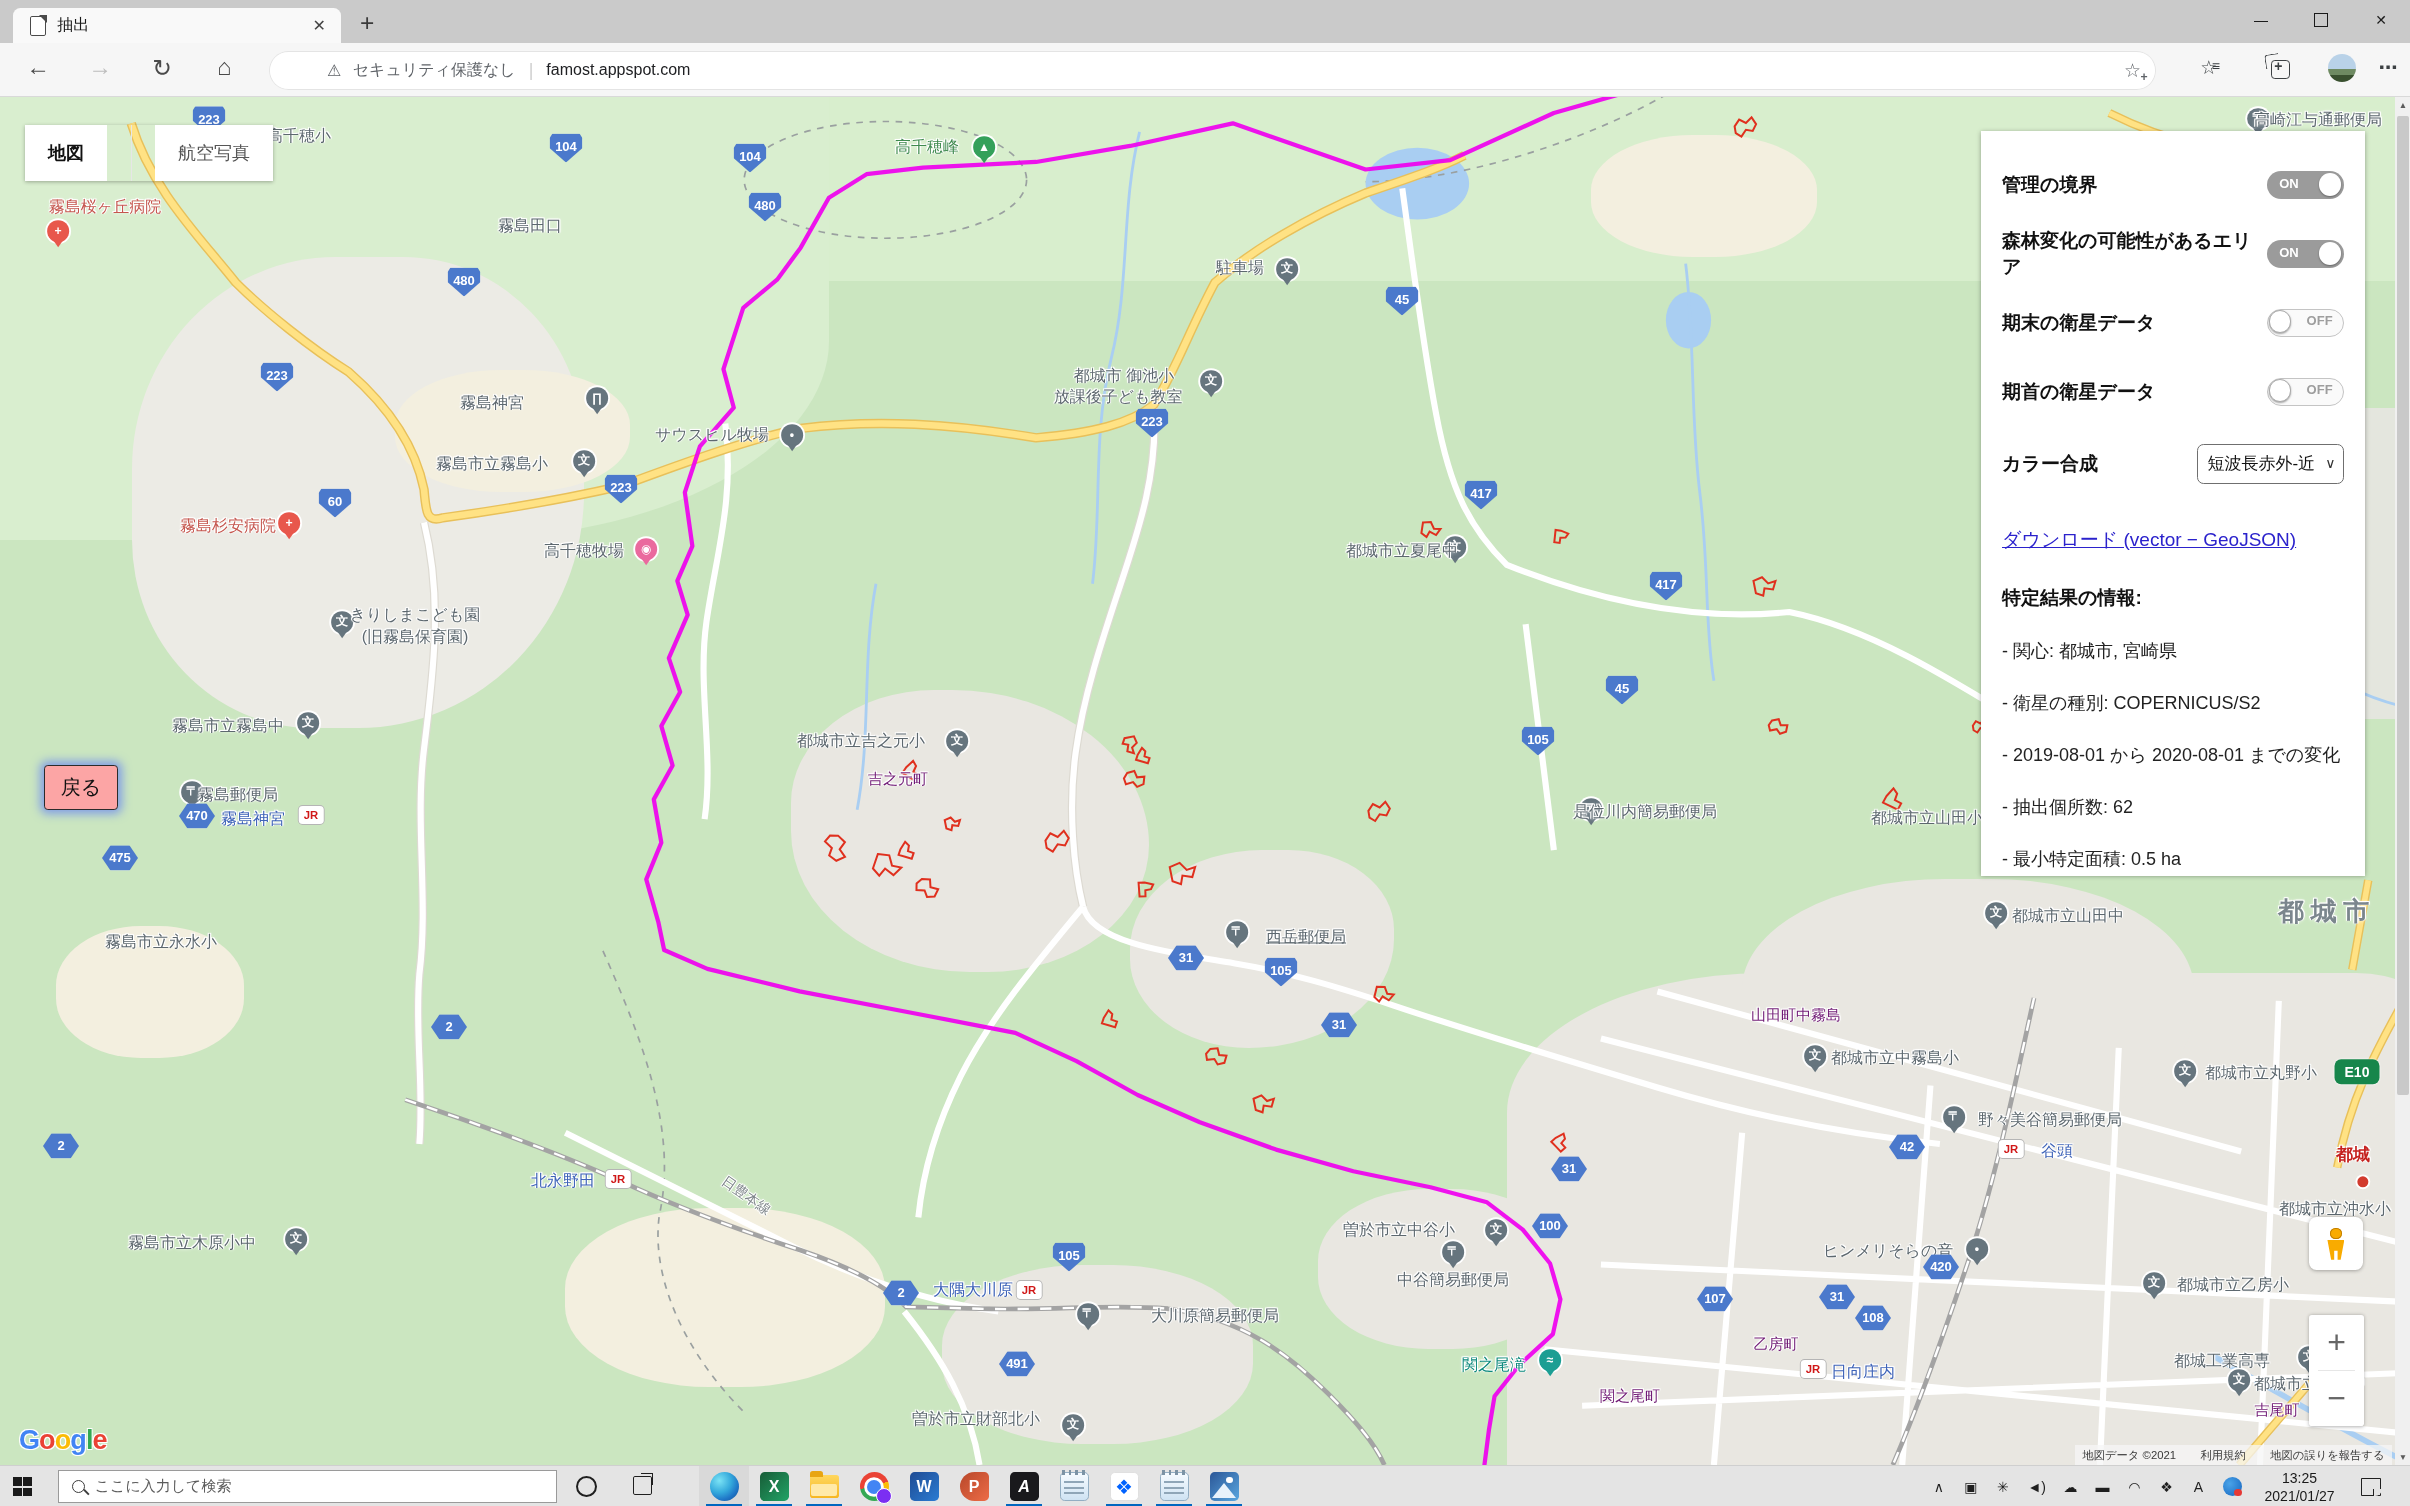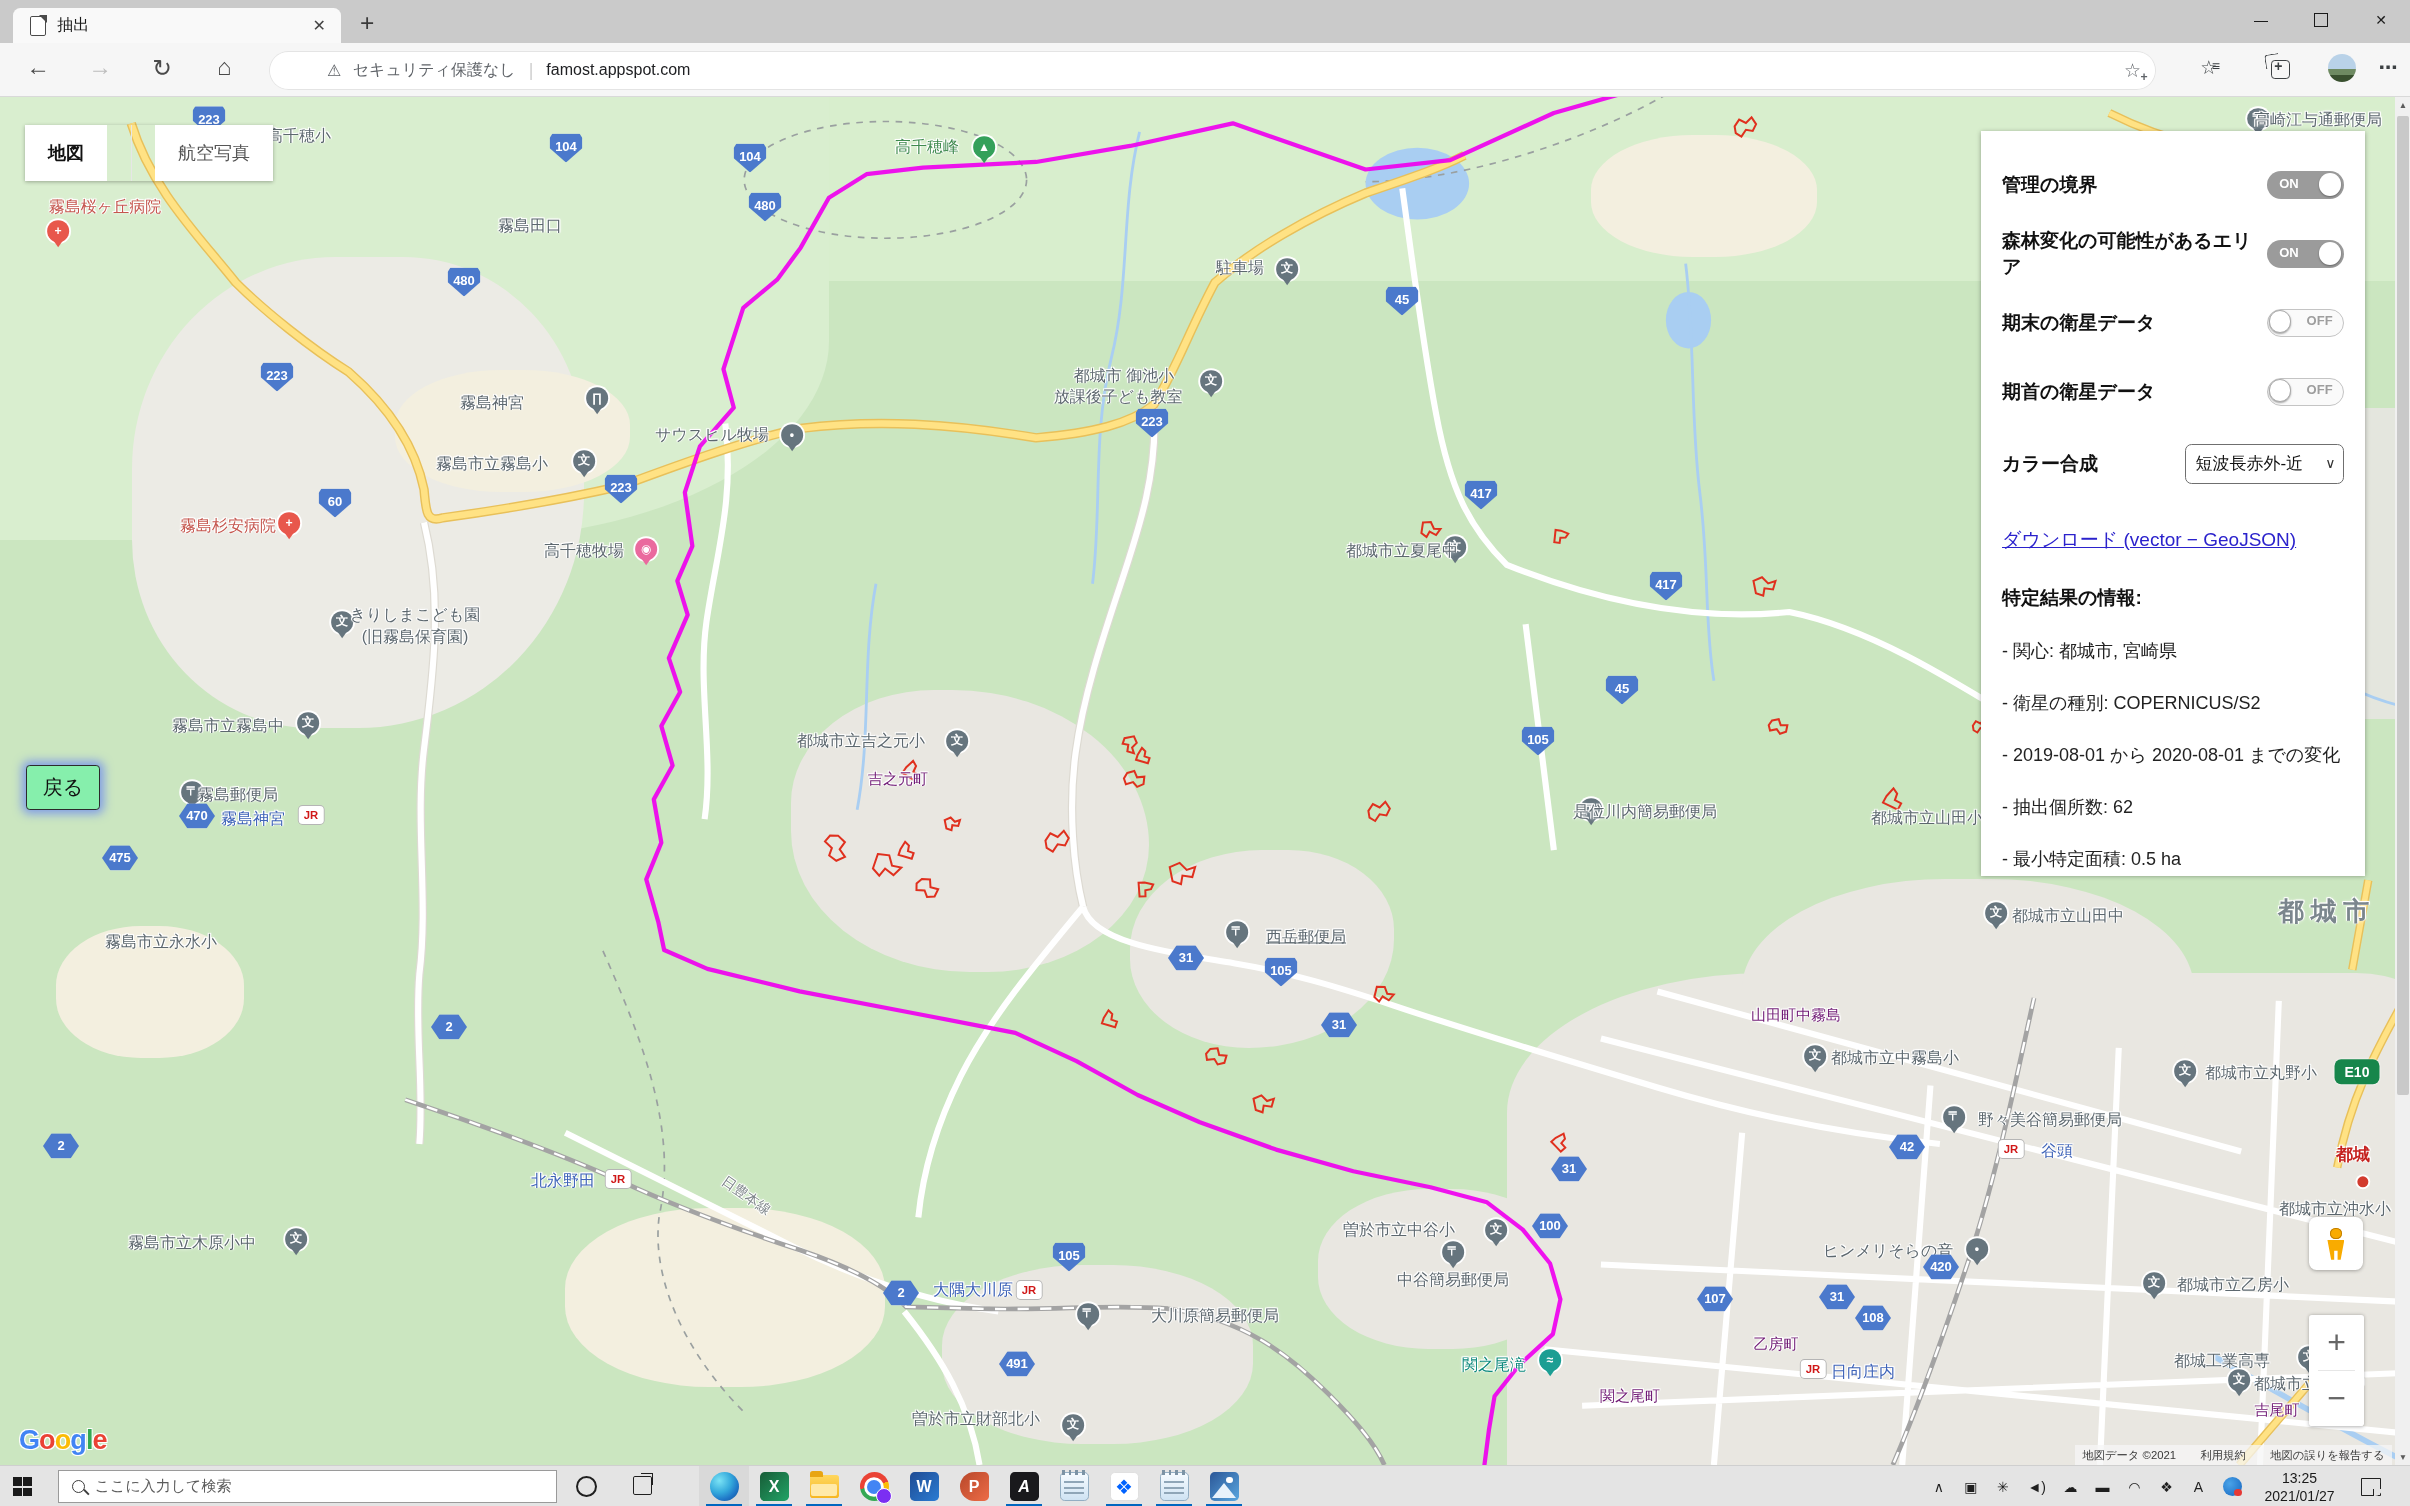--- a/index.html
+++ b/index.html
@@ -68,21 +68,21 @@
     display:flex;align-items:center;justify-content:center;filter:drop-shadow(0 0 0.9px #fff);z-index:4;}
   .shield.nat{width:33px;height:29px;background:#4b79cc;clip-path:polygon(9% 0,91% 0,100% 16%,100% 50%,50% 100%,0 50%,0 16%);padding-bottom:3.8px;box-sizing:border-box;}
   .shield.pref{width:36px;height:25.4px;background:#4b79cc;clip-path:polygon(24% 0,76% 0,100% 50%,76% 100%,24% 100%,0 50%);}
   .shield.exp{width:45px;height:25.4px;background:#17864b;border-radius:6.6px;font-size:14px;}
 
   
   .maptype{position:absolute;left:25.4px;top:28px;z-index:6;display:flex;box-shadow:0 0.9px 3.8px rgba(0,0,0,.3);gap:24px;}
   .mt-btn{background:#fff;height:56px;display:flex;align-items:center;justify-content:center;font-size:18px;padding:0 22.6px;color:#565656;}
   .mt-btn.sel{font-weight:700;color:#111;}
   .mt-sep{width:0.9px;background:#e6e6e6;}
-  .backbtn{position:absolute;left:26px;top:668px;z-index:6;width:72px;height:43px;background:#86efac;border:1.9px solid #2b2b2b;
+  .backbtn{position:absolute;left:44px;top:668px;z-index:6;width:72px;height:43px;background:#fca5a5;border:1.9px solid #2b2b2b;
     border-radius:3.8px;font-size:20px;color:#111;display:flex;align-items:center;justify-content:center;
     box-shadow:0 0 9.4px 3.8px rgba(80,110,255,.6);}
   .pegman{position:absolute;left:2309px;top:1120px;width:54px;height:53px;background:#fff;border-radius:7.5px;z-index:6;
     box-shadow:0 0.9px 3.8px rgba(0,0,0,.3);display:flex;align-items:center;justify-content:center;}
   .peg-fig{position:relative;width:19px;height:32px;}
   .peg-fig::before{content:"";position:absolute;left:3.8px;top:0;width:11.3px;height:11.3px;border-radius:50%;background:#f9ab00;box-shadow:0 0 0 0.9px #c07d00 inset;}
   .peg-fig::after{content:"";position:absolute;left:0.9px;top:12.2px;width:17px;height:20px;background:#f9ab00;
     clip-path:polygon(0 0,100% 0,78% 100%,60% 100%,60% 55%,40% 55%,40% 100%,22% 100%);}
   .zoomctl{position:absolute;left:2309px;top:1218px;width:55px;height:111px;background:#fff;border-radius:2.8px;z-index:6;
     box-shadow:0 0.9px 3.8px rgba(0,0,0,.3);display:flex;flex-direction:column;}
@@ -101,21 +101,21 @@
   .switch{width:77px;height:28px;border-radius:15px;position:relative;flex:none;font-size:13px;font-weight:700;box-sizing:border-box;}
   .switch.on{background:#9b9b9b;color:#fff;}
   .switch.on .knob{right:2.8px;}
   .switch.on .sw-t{position:absolute;left:12.2px;top:5.6px;}
   .switch.off{background:#fafafa;border:1.9px solid #c4c4c4;color:#9e9e9e;}
   .switch.off .knob{left:0.9px;border:0.9px solid #aaa;box-sizing:border-box;}
   .switch.off .sw-t{position:absolute;right:10.4px;top:3.8px;}
   .knob{position:absolute;top:2.8px;width:22.6px;height:22.6px;border-radius:50%;background:#fff;box-shadow:0 0.9px 1.9px rgba(0,0,0,.35);}
   .switch.off .knob{top:0.9px;}
   .selrow{display:flex;align-items:center;justify-content:space-between;height:75px;}
-  .selbox{width:159px;height:40px;border:1.9px solid #6f6f6f;border-radius:6.6px;position:relative;
+  .selbox{width:147px;height:40px;border:1.9px solid #6f6f6f;border-radius:6.6px;position:relative;
     display:flex;align-items:center;padding:0 24.5px 0 9.4px;box-sizing:border-box;overflow:hidden;}
   .selval{font-size:17px;color:#111;white-space:nowrap;}
   .selchev{position:absolute;right:7.5px;top:10.4px;font-size:14px;color:#333;}
   .dlink{display:inline-block;margin-top:26px;font-size:19px;color:#2b22cc;text-decoration:underline;}
   .pinfo-h{margin-top:32px;font-size:19px;font-weight:700;color:#111;}
   .pinfo-i{margin-top:28px;font-size:18px;color:#222;}
 
   
   .sbar{position:absolute;right:0;top:0;width:16px;height:1368px;background:#f0f0f0;z-index:9;}
   .sarr{position:absolute;left:0;width:16px;height:16px;color:#5b5b5b;font-size:8.5px;text-align:center;line-height:16px;}

